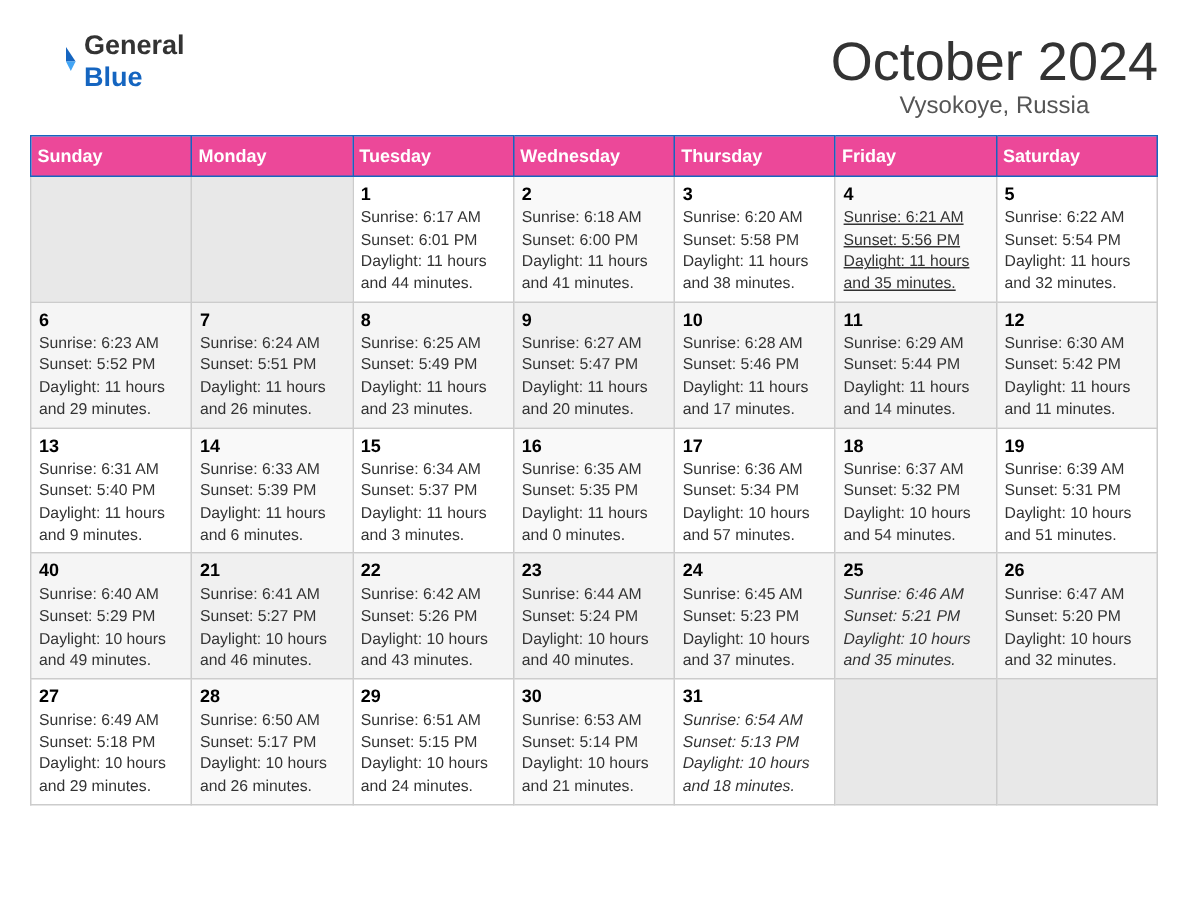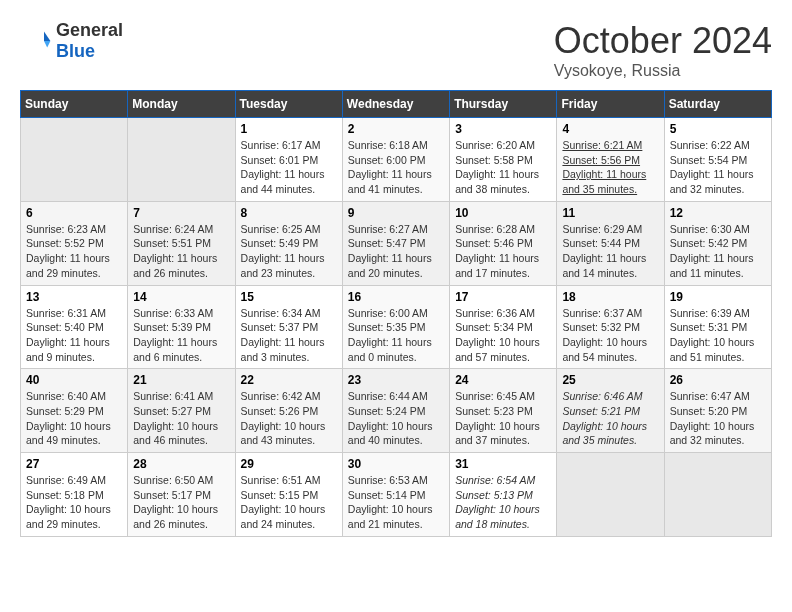--- a/index.html
+++ b/index.html
@@ -23,38 +23,38 @@
       font-weight: bold;
     }
     .logo-general { color: #333; }
     .logo-blue { color: #1565c0; }
     .logo-icon {
       width: 32px;
       height: 32px;
       margin-right: 4px;
     }
     .title-block {
-      text-align: left;
+      text-align: center;
     }
     .month-title {
       font-size: 36px;
       font-weight: normal;
       color: #333;
     }
     .location {
       font-size: 16px;
       color: #555;
     }
     table {
       width: 100%;
       border-collapse: collapse;
       font-size: 11px;
     }
     thead tr th {
-      background-color: #404040;
+      background-color: #ec4899;
       color: white;
       padding: 6px 4px;
       text-align: left;
       font-size: 12px;
       font-weight: bold;
       border: 1px solid #1565c0;
     }
     tbody tr td {
       border: 1px solid #ccc;
       padding: 4px 5px;
@@ -213,21 +213,21 @@
 Daylight: 11 hours and 6 minutes.</div>
         </td>
         <td>
           <span class="day-number">15</span>
           <div class="day-info" style="white-space: pre-line;">Sunrise: 6:34 AM
 Sunset: 5:37 PM
 Daylight: 11 hours and 3 minutes.</div>
         </td>
         <td>
           <span class="day-number">16</span>
-          <div class="day-info" style="white-space: pre-line;">Sunrise: 6:00 AM
+          <div class="day-info" style="white-space: pre-line;">Sunrise: 6:35 AM
 Sunset: 5:35 PM
 Daylight: 11 hours and 0 minutes.</div>
         </td>
         <td>
           <span class="day-number">17</span>
           <div class="day-info" style="white-space: pre-line;">Sunrise: 6:36 AM
 Sunset: 5:34 PM
 Daylight: 10 hours and 57 minutes.</div>
         </td>
         <td>

